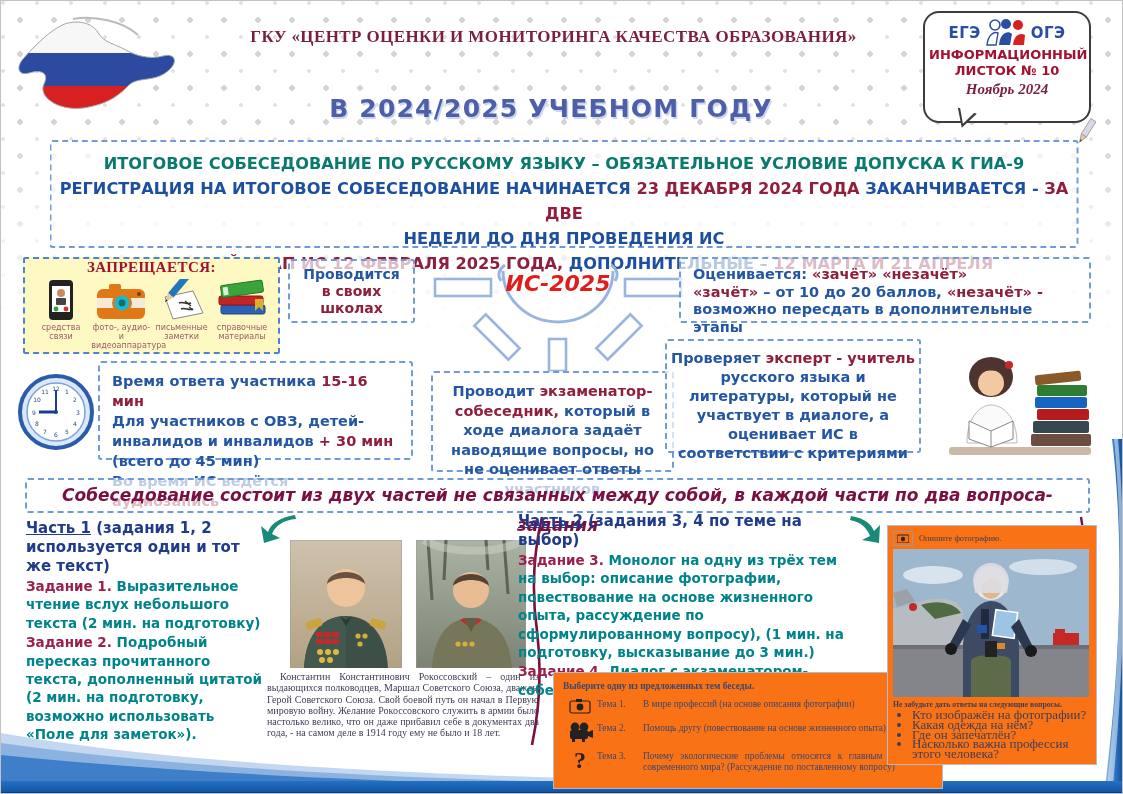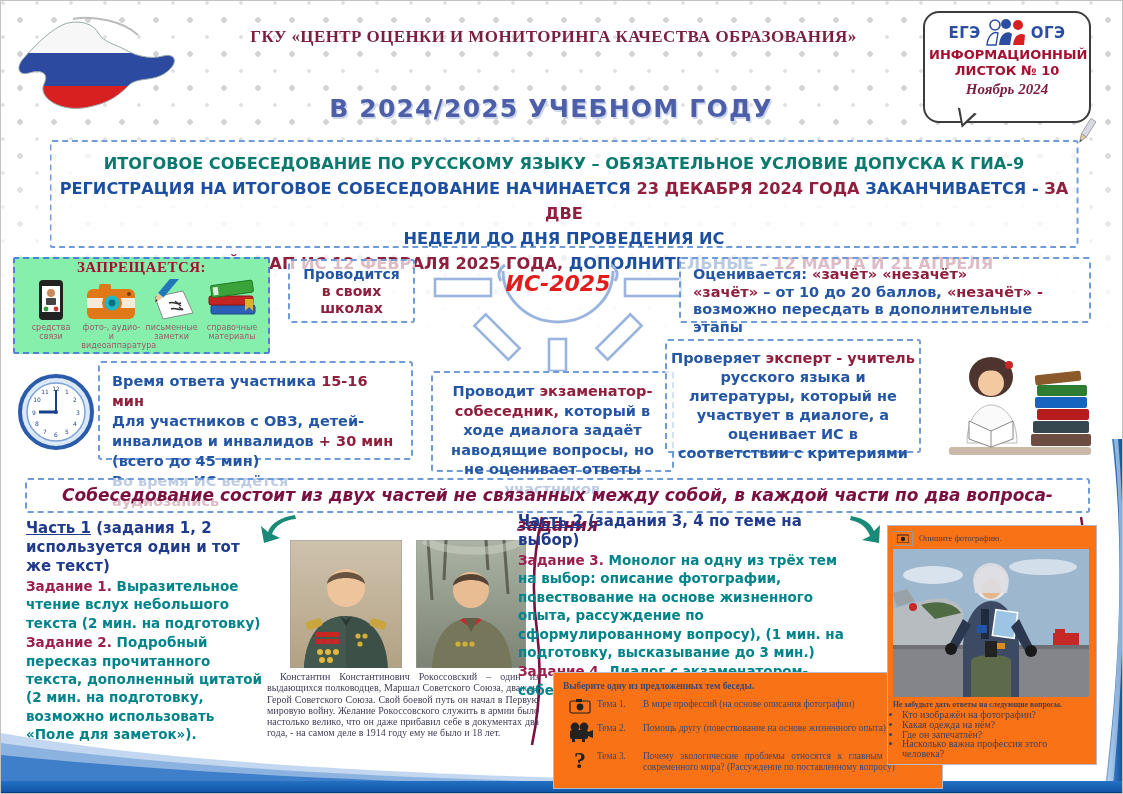--- a/index.html
+++ b/index.html
@@ -48,21 +48,21 @@
 .themes .ttl{font-weight:bold;margin-bottom:7px}
 .theme-row{display:flex;align-items:flex-start;margin-bottom:8px}
 .theme-ic{width:34px;text-align:center;flex:0 0 34px}
 .theme-lb{flex:0 0 46px;padding-top:1px}
 .theme-tx{flex:1;line-height:11px;padding-top:1px;text-align:justify}
 .qmark{font-weight:bold;font-size:24px;color:#222;line-height:20px}
 .pcard{padding:5px;font-family:"Liberation Serif","DejaVu Serif",serif;color:#3e3e56}
 .pcard .hd{display:flex;align-items:center;gap:6px;font-size:8.4px;margin-bottom:3px}
 .pcard .hd .ibx{width:20px;height:15px;border:1px solid #999;display:flex;align-items:center;justify-content:center}
 .pcard .rem{font-weight:bold;font-size:7.7px;margin-top:3px}
-.pcard ul{margin:1px 0 0 9px;font-size:10px;line-height:9.8px}
+.pcard ul{margin:1px 0 0 19px;font-size:13px;line-height:9.8px}
 .clockface{font-size:6px}
 svg{display:block}
 </style>
 </head>
 <body>
 
 <div class="page">
 
   <div class="abs dots"></div>
 
@@ -109,21 +109,21 @@
     <div><span class="kir">ОСНОВНОЙ ЭТАП ИС 12 ФЕВРАЛЯ 2025 ГОДА,</span><span class="kib"> ДОПОЛНИТЕЛЬНЫЕ – </span><span class="kir">12 МАРТА И 21 АПРЕЛЯ</span></div>
   </div>
   <svg class="abs z2" style="left:1072px;top:116px" width="26" height="30" viewBox="0 0 26 30">
     <g transform="rotate(32 13 15)">
       <rect x="10" y="1" width="6" height="18" fill="#d9d9e6" stroke="#999" stroke-width=".8"></rect>
       <path d="M10,19 L13,27 L16,19 Z" fill="#e8c99a" stroke="#999" stroke-width=".8"></path>
       <path d="M12,24 L13,27 L14,24 Z" fill="#555"></path>
     </g>
   </svg>
 
-  <div class="abs z1" style="left:12px;top:256px;width:257px;height:97px;border:2.5px dashed #4d82d8;border-radius:2px;background:#86efac">
+  <div class="abs z1" style="left:22px;top:256px;width:257px;height:97px;border:2.5px dashed #4d82d8;border-radius:2px;background:#fef9c3">
     <div class="proh-title">ЗАПРЕЩАЕТСЯ:</div>
     <div class="proh-items">
       <div class="proh-item">
         <svg width="26" height="42" viewBox="0 0 26 42" style="margin:0 auto">
           <rect x="1" y="1" width="24" height="40" rx="4" fill="#222"></rect>
           <rect x="4" y="7" width="18" height="26" fill="#fff"></rect>
           <circle cx="13" cy="14" r="4" fill="#c98b5e"></circle>
           <rect x="8" y="19" width="10" height="7" rx="1" fill="#444"></rect>
           <circle cx="8" cy="30" r="2.4" fill="#2e9e3e"></circle>
           <circle cx="18" cy="30" r="2.4" fill="#d83030"></circle>

